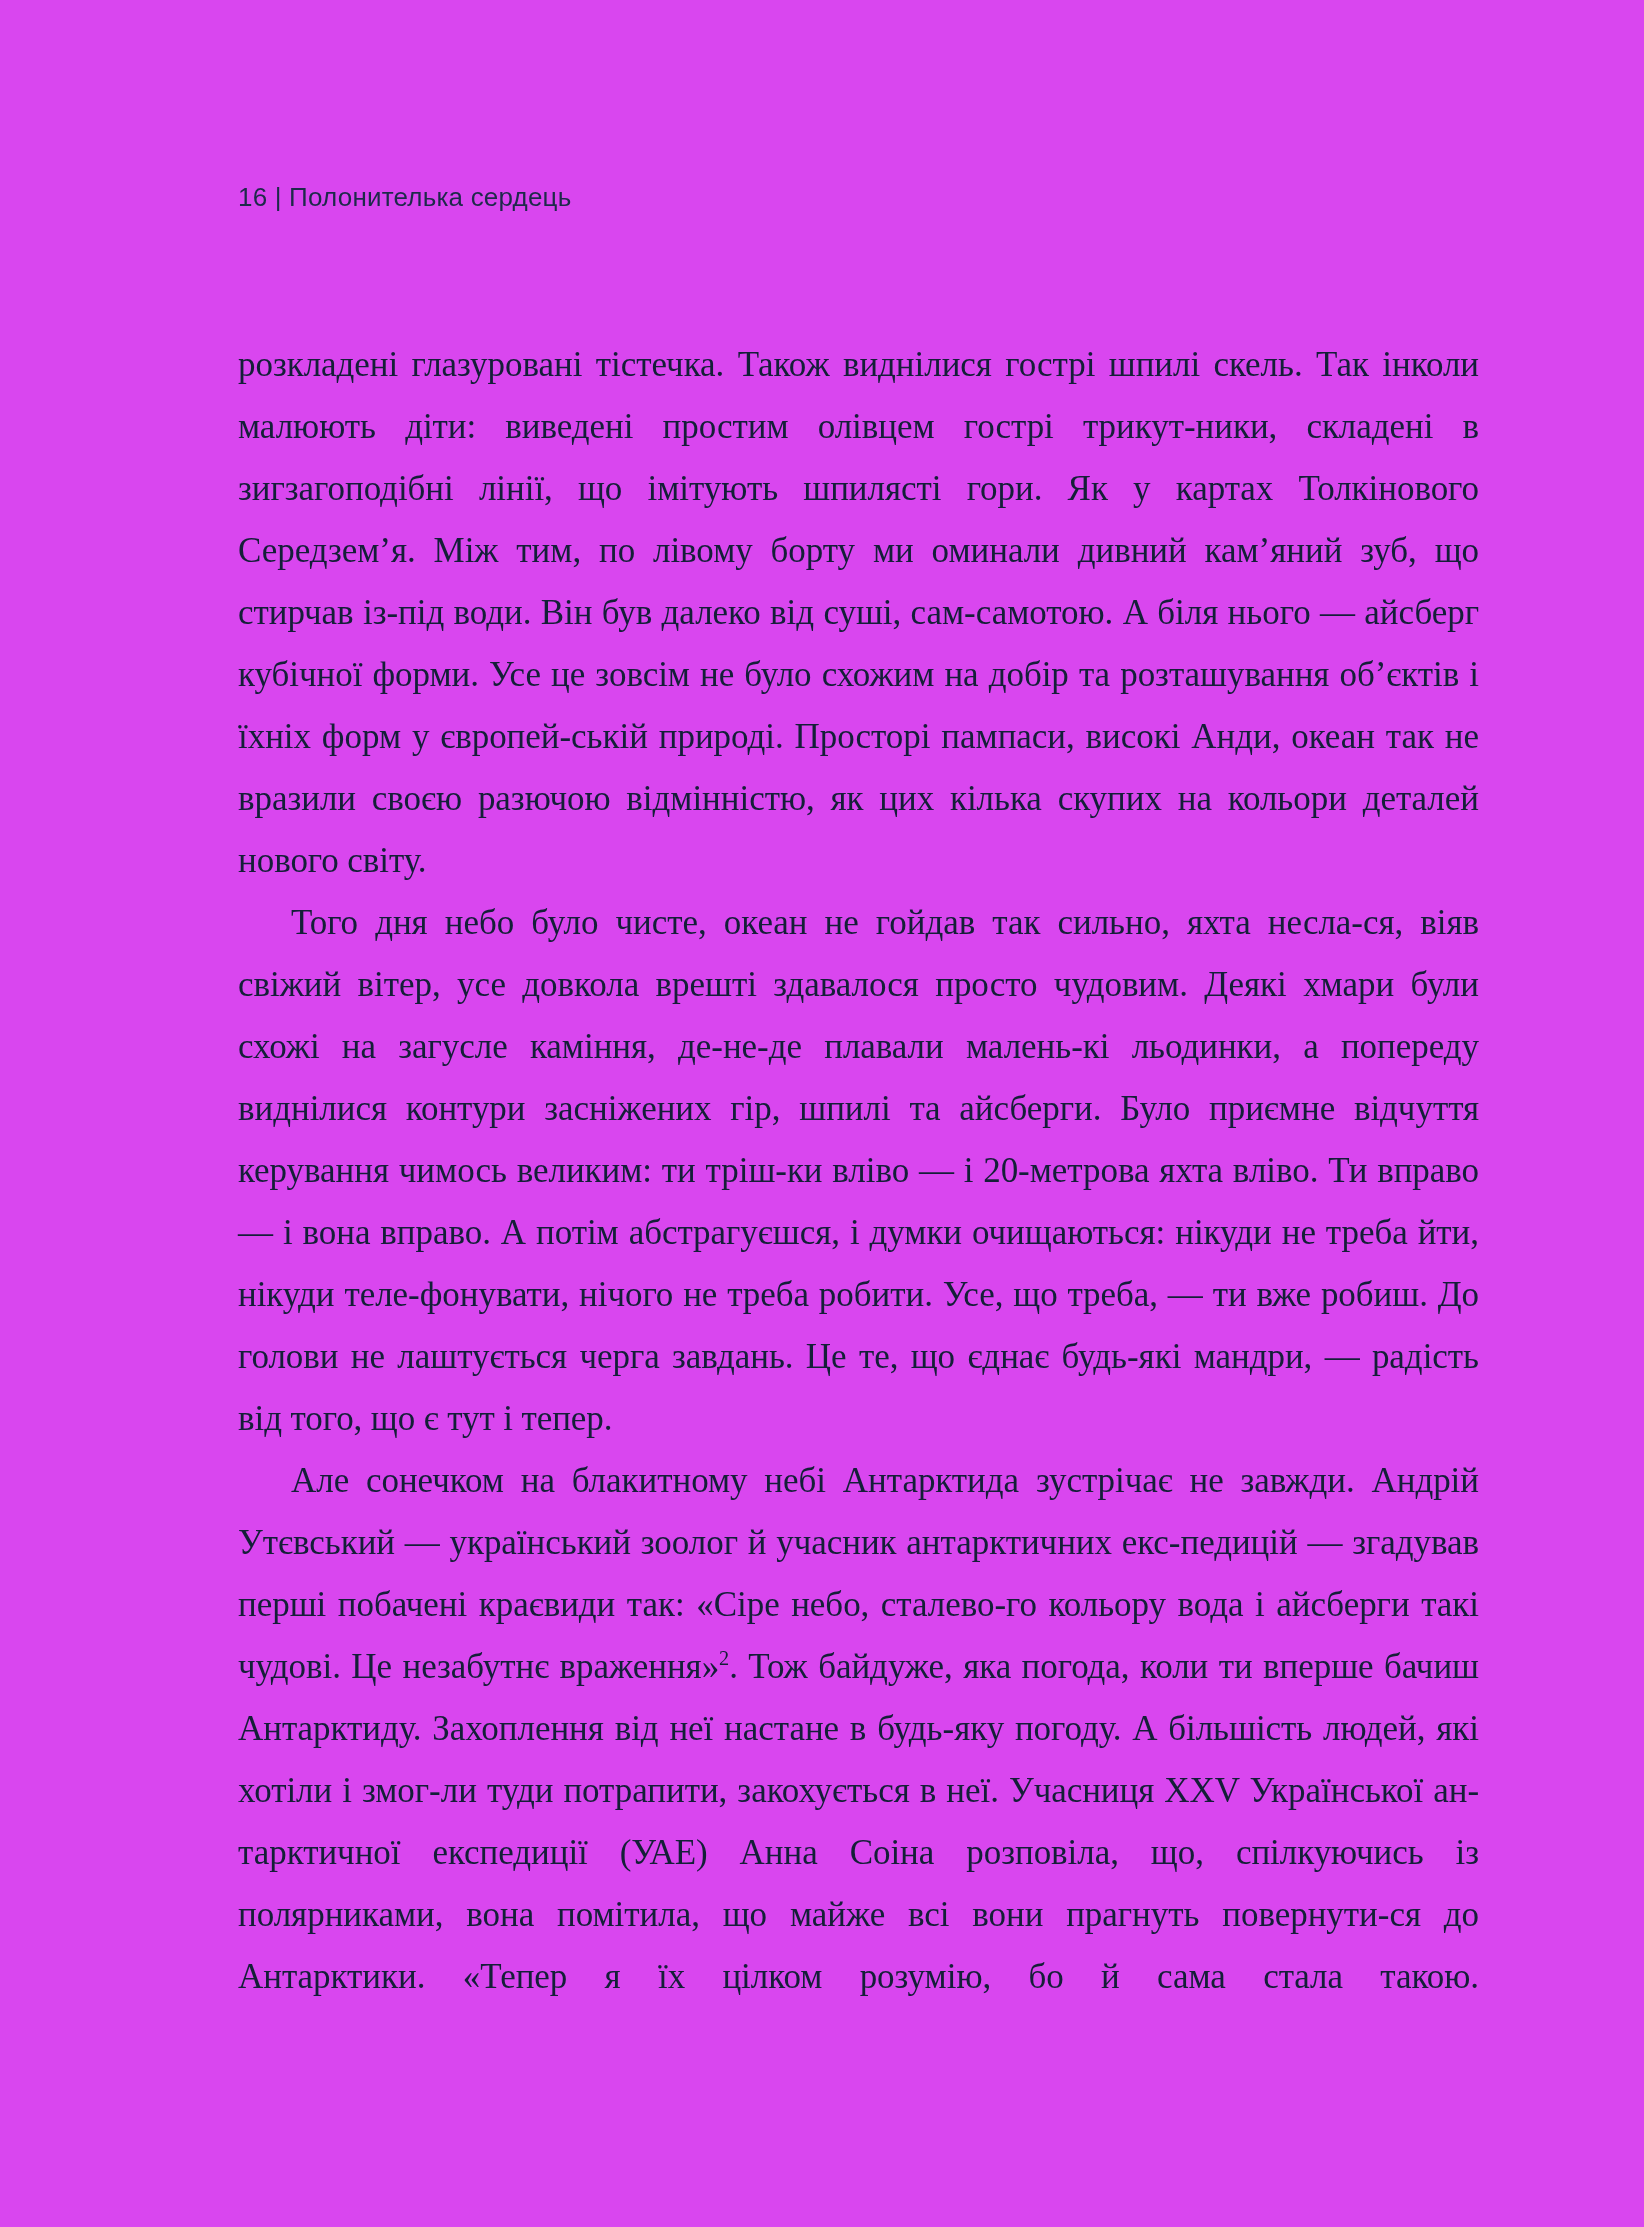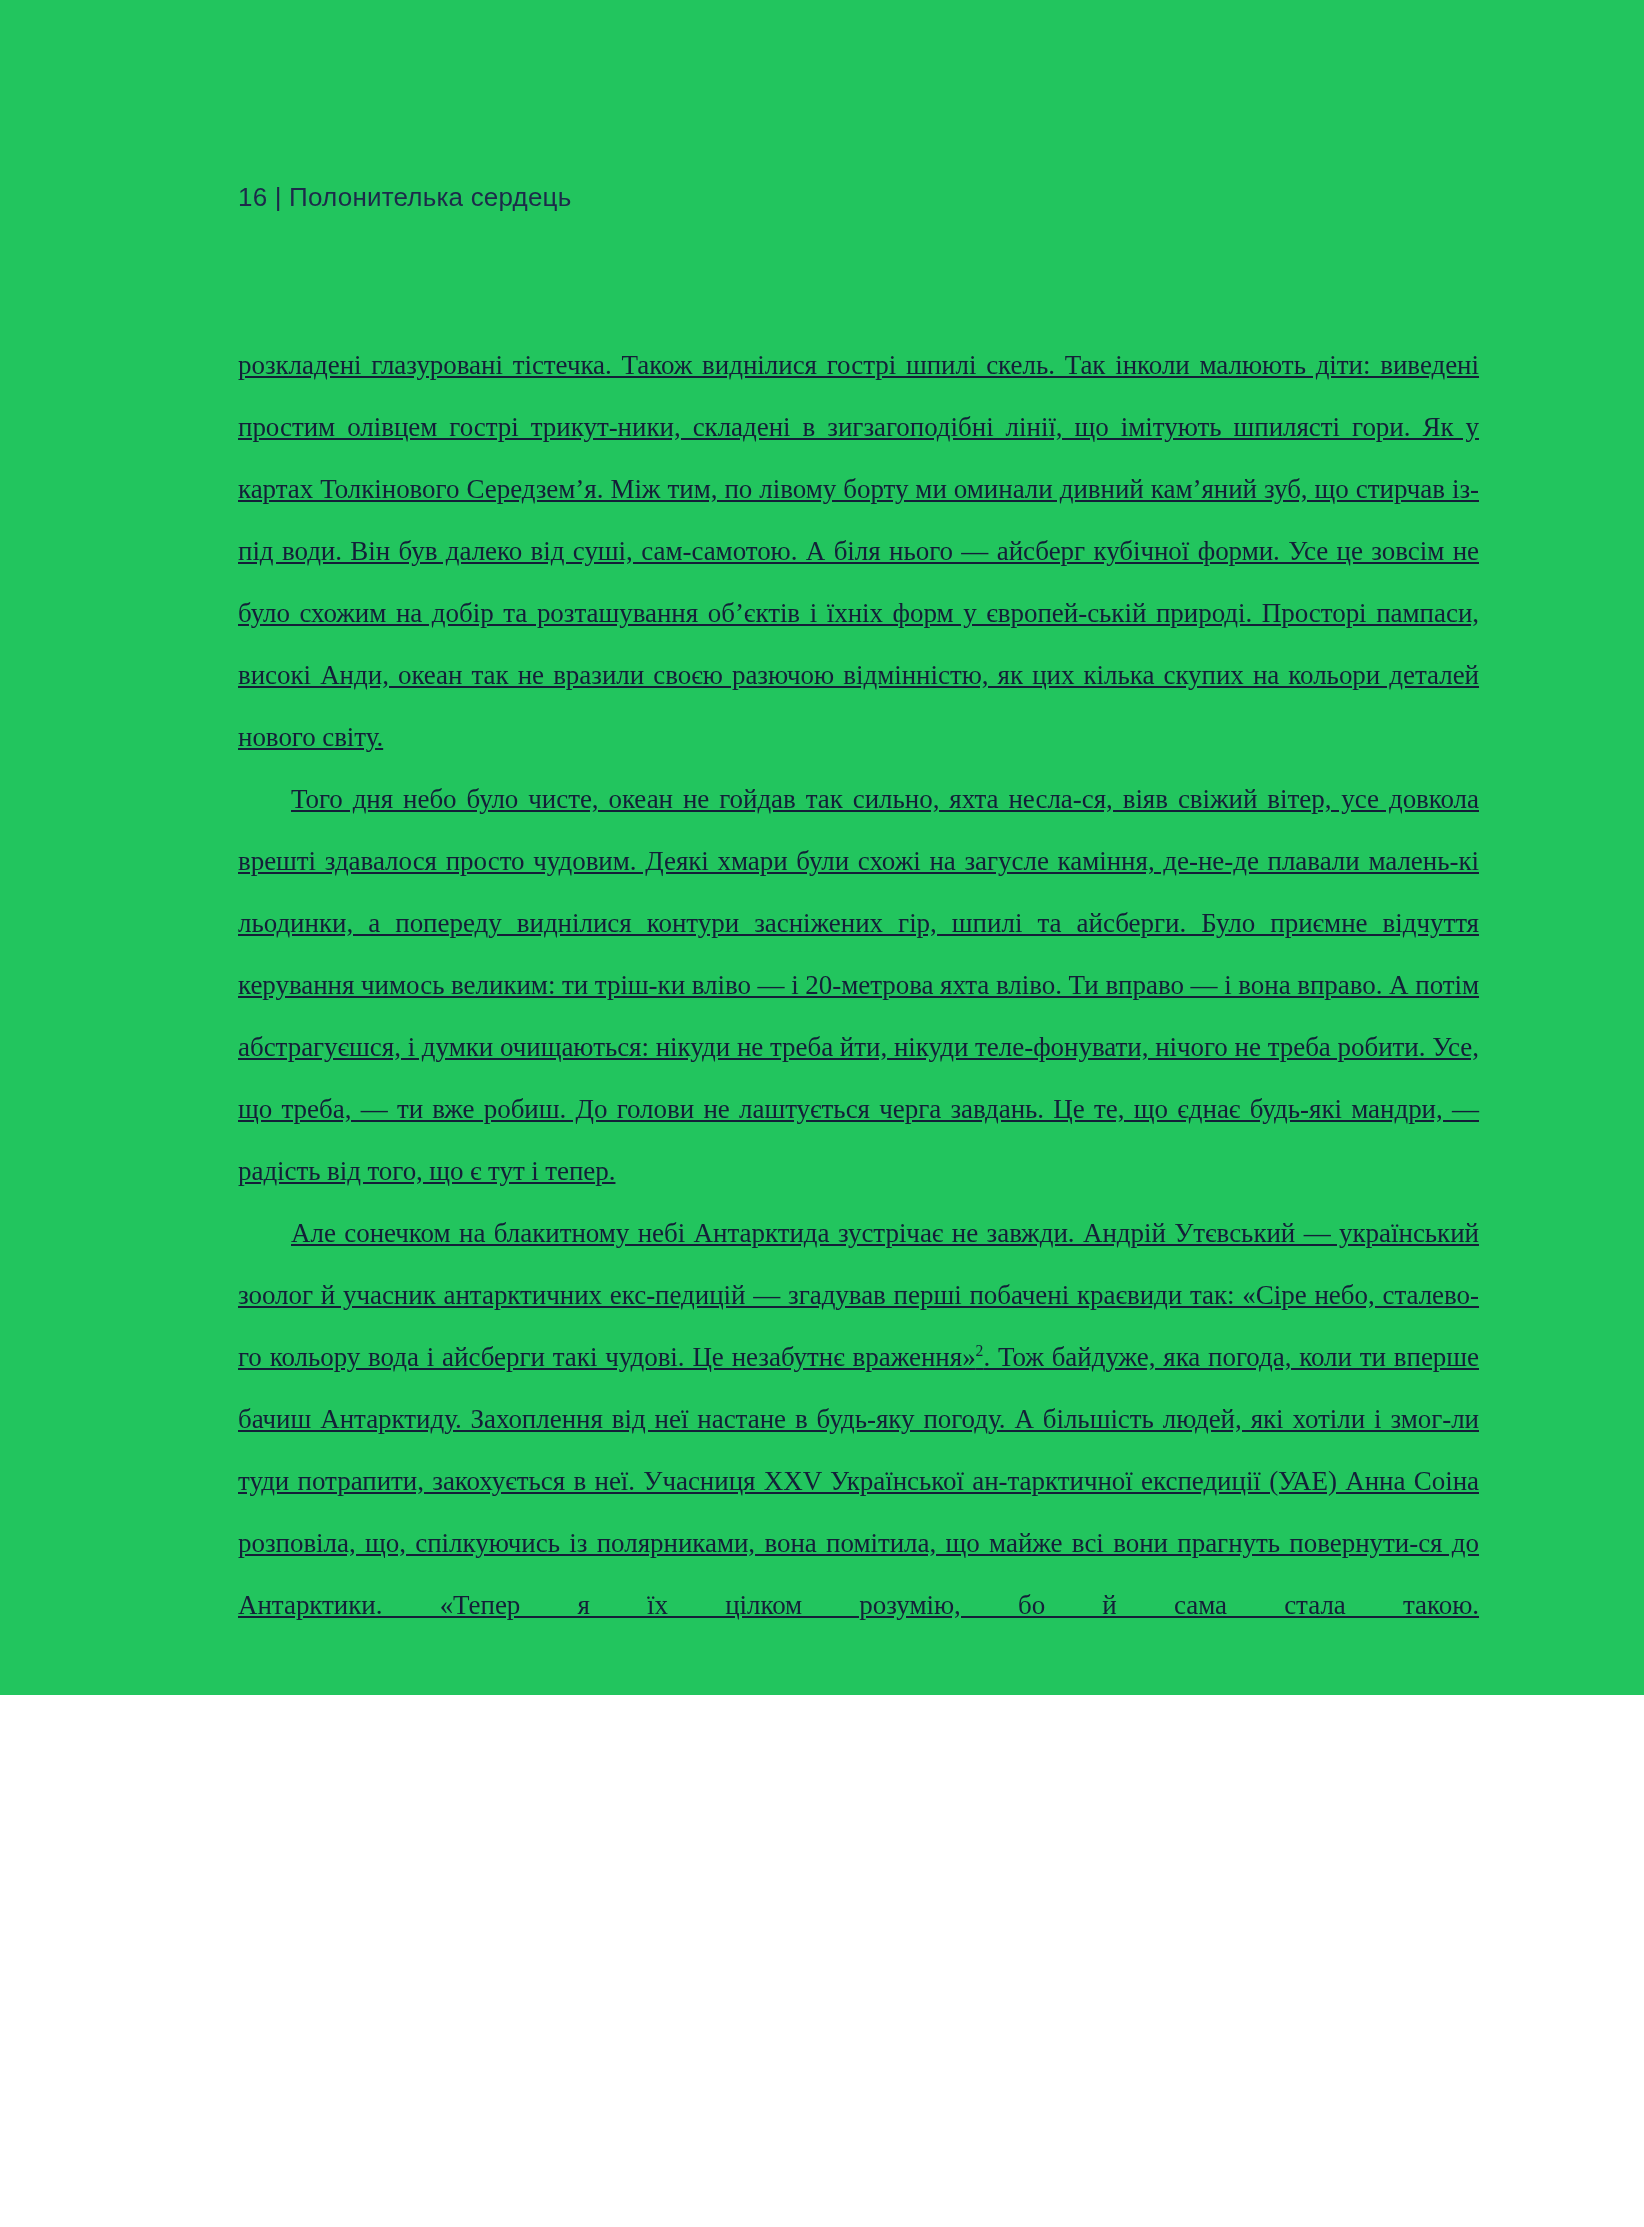--- a/index.html
+++ b/index.html
@@ -14,22 +14,22 @@
     position: relative;
     overflow: hidden;
     font-family: "Liberation Serif", "DejaVu Serif", serif;
   }
 
   .page {
     position: absolute;
     left: 0;
     top: 0;
     width: 1645px;
-    height: 1695px;
-    background: #22c55e;
+    height: 2227px;
+    background: #d946ef;
   }
 
   
   .text-block {
     position: absolute;
     left: 238px;
     top: 0;
     width: 1217px;
     height: 2227px;
   }
@@ -48,29 +48,28 @@
 
   .body-copy {
     position: absolute;
     left: 0;
     top: 334px;
     width: 1241px;
   }
 
   .para {
     margin: 0;
-    font-size: 27px;
+    font-size: 35px;
     line-height: 62px;
     color: #141f38;
     text-align: justify;
     text-justify: inter-word;
     word-spacing: -0.2px;
     letter-spacing: -0.04px;
     hyphens: manual;
-    text-decoration: underline;
   }
 
   .para + .para {
     margin-top: 0;
   }
 
   .para.indent {
     text-indent: 53px;
   }
 

